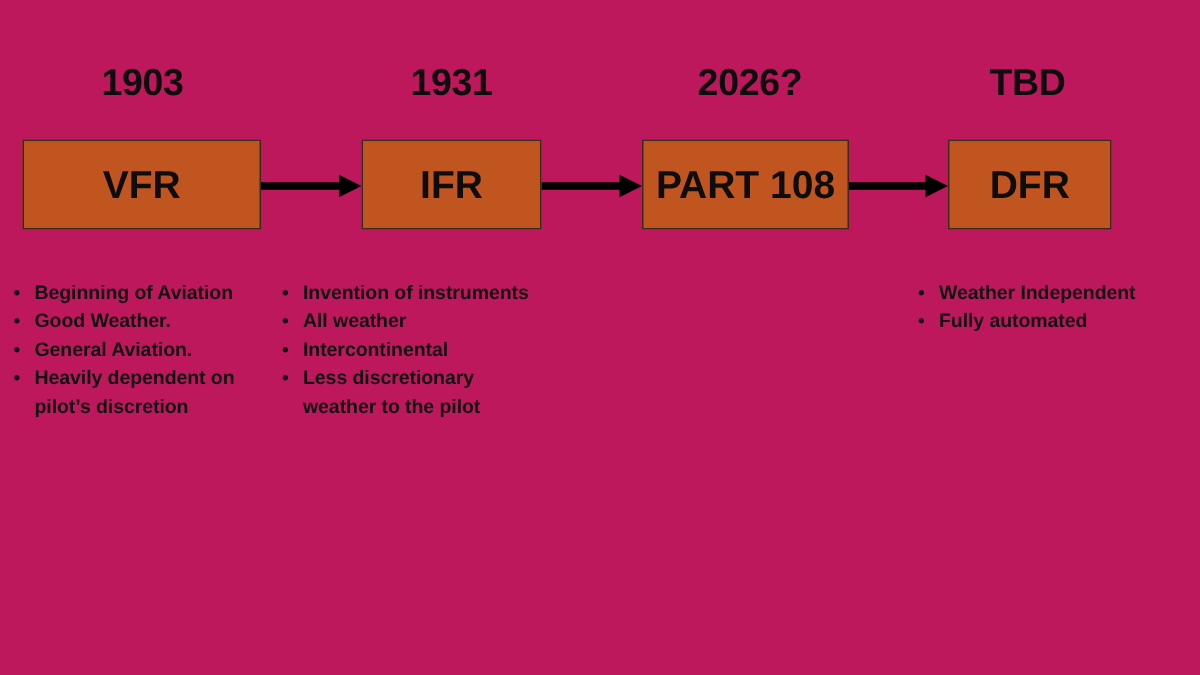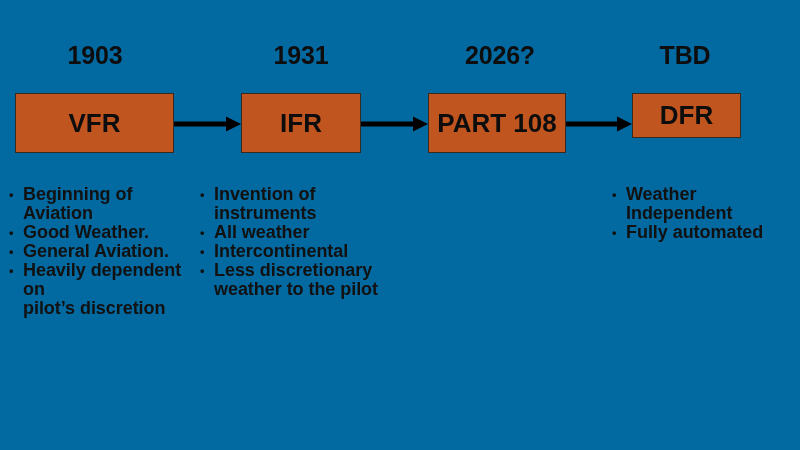--- a/index.html
+++ b/index.html
@@ -10,21 +10,21 @@
     width: 800px;
     height: 450px;
     background: #ffffff;
     font-family: "Liberation Sans", sans-serif;
     overflow: hidden;
   }
   #canvas {
     position: relative;
     width: 800px;
     height: 450px;
-    background: #0369a1;
+    background: #be185d;
   }
 
   
   .stage-heading {
     position: absolute;
     font-size: 25px;
     font-weight: bold;
     color: #0d0d0d;
     letter-spacing: -0.2px;
     text-align: center;
@@ -59,21 +59,21 @@
   }
 
   
   .detail-column {
     position: absolute;
     top: 185px;
   }
   .bullet-item {
     position: relative;
     display: block;
-    font-size: 18px;
+    font-size: 13px;
     font-weight: bold;
     color: #111111;
     line-height: 19px;
     padding-left: 14px;
     white-space: pre-line;
     letter-spacing: -0.05px;
   }
   .bullet-item::before {
     content: "\2022";
     position: absolute;
@@ -102,21 +102,21 @@
   </div>
 
   <div class="stage-box" style="left:241px; top:93px; width:120px; height:60px;">
     <span class="stage-box-label">IFR</span>
   </div>
 
   <div class="stage-box" style="left:428px; top:93px; width:138px; height:60px;">
     <span class="stage-box-label">PART 108</span>
   </div>
 
-  <div class="stage-box" style="left:632px; top:93px; width:109px; height:45px;">
+  <div class="stage-box" style="left:632px; top:93px; width:109px; height:60px;">
     <span class="stage-box-label">DFR</span>
   </div>
 
   <svg class="connector" style="left:174px; top:115px; width:68px;" viewBox="0 0 68 18" preserveAspectRatio="none">
     <line x1="0" y1="9" x2="55" y2="9" stroke="#000000" stroke-width="5"></line>
     <polygon points="52,1.5 67,9 52,16.5" fill="#000000"></polygon>
   </svg>
 
   <svg class="connector" style="left:361px; top:115px; width:68px;" viewBox="0 0 68 18" preserveAspectRatio="none">
     <line x1="0" y1="9" x2="55" y2="9" stroke="#000000" stroke-width="5"></line>
@@ -129,21 +129,21 @@
   </svg>
 
   <div class="detail-column" style="left:9px; width:195px;">
     <span class="bullet-item">Beginning of Aviation</span>
     <span class="bullet-item">Good Weather.</span>
     <span class="bullet-item">General Aviation.</span>
     <span class="bullet-item">Heavily dependent on
  pilot’s discretion</span>
   </div>
 
-  <div class="detail-column" style="left:200px; width:215px;">
+  <div class="detail-column" style="left:188px; width:215px;">
     <span class="bullet-item">Invention of instruments</span>
     <span class="bullet-item">All weather</span>
     <span class="bullet-item">Intercontinental</span>
     <span class="bullet-item">Less discretionary
  weather to the pilot</span>
   </div>
 
 
   <div class="detail-column" style="left:612px; width:185px;">
     <span class="bullet-item">Weather Independent</span>

